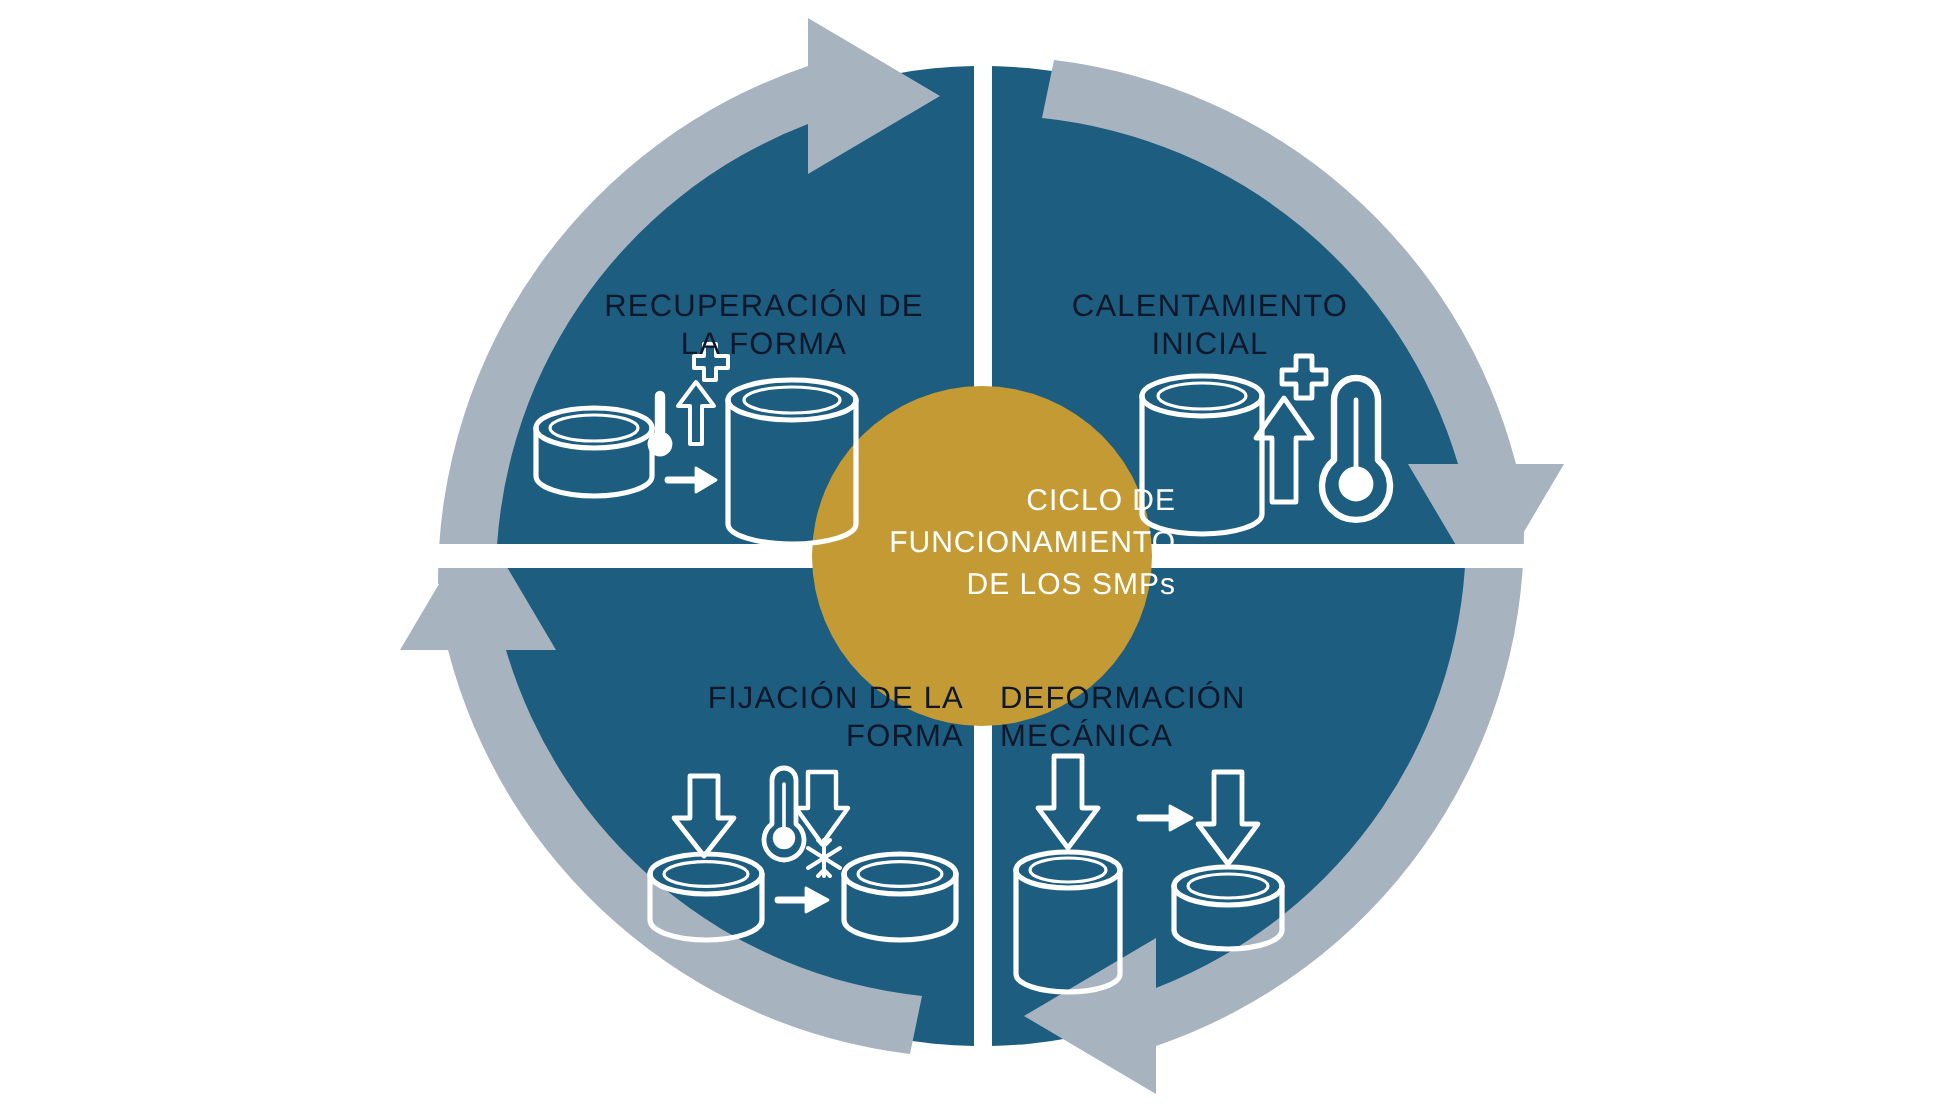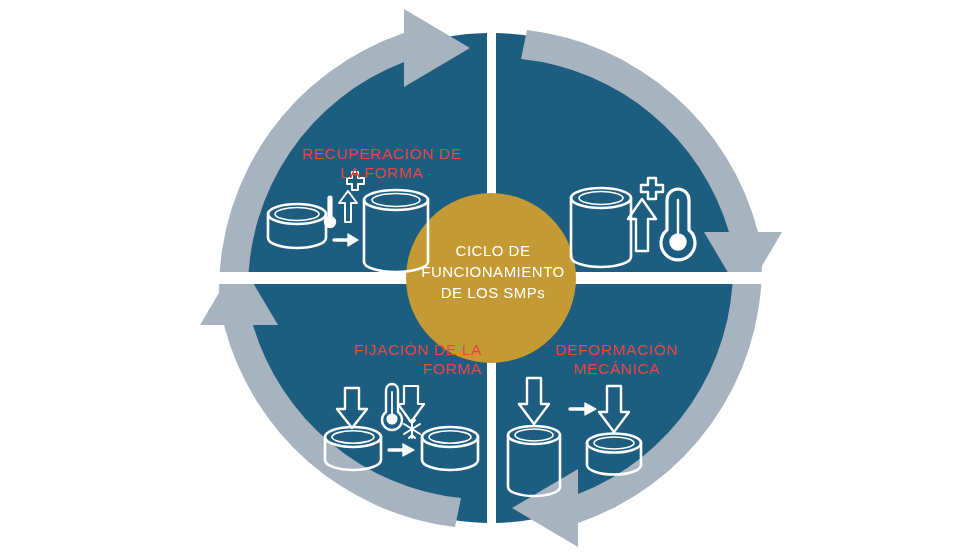--- a/index.html
+++ b/index.html
@@ -5,41 +5,41 @@
 <style>
   html,body{margin:0;padding:0;background:#ffffff;}
   body{
     width:980px;height:560px;overflow:hidden;
     font-family:"Liberation Sans","DejaVu Sans",sans-serif;
   }
   #stage{position:relative;width:980px;height:560px;background:#ffffff;}
   #stage svg{position:absolute;left:0;top:0;}
   .qlabel{
     position:absolute;
-    color:#ef4444;
+    color:#0f172a;
     font-size:15.5px;
     letter-spacing:0.6px;
     line-height:19px;
     text-align:center;
     font-weight:400;
     white-space:pre-line;
     pointer-events:none;
   }
   .qlabel.tl{left:282px;top:144px;width:200px;text-align:center;}
   .qlabel.tr{left:500px;top:144px;width:210px;text-align:center;}
   .qlabel.bl{left:282px;top:340px;width:200px;text-align:right;}
-  .qlabel.br{left:512px;top:340px;width:210px;text-align:center;}
+  .qlabel.br{left:500px;top:340px;width:210px;text-align:left;}
   .center-text{
     position:absolute;
     left:398px;top:240px;width:190px;
     color:#ffffff;
     font-size:15px;
     line-height:21px;
     letter-spacing:0.5px;
-    text-align:center;
+    text-align:right;
     white-space:pre-line;
     pointer-events:none;
   }
 </style>
 </head>
 <body>
 
 <div id="stage">
 
   <svg width="980" height="560" viewBox="0 0 980 560">
@@ -255,20 +255,22 @@
           <ellipse cx="450" cy="437" rx="21" ry="6.2" stroke-width="1.6"></ellipse>
         </g>
       </g>
 
     </g>
   </svg>
 
   <div class="qlabel tl">RECUPERACIÓN DE
 LA FORMA</div>
 
+  <div class="qlabel tr">CALENTAMIENTO
+INICIAL</div>
 
   <div class="qlabel bl">FIJACIÓN DE LA
 FORMA</div>
 
   <div class="qlabel br">DEFORMACIÓN
 MECÁNICA</div>
 
   <div class="center-text">CICLO DE
 FUNCIONAMIENTO
 DE LOS SMPs</div>

